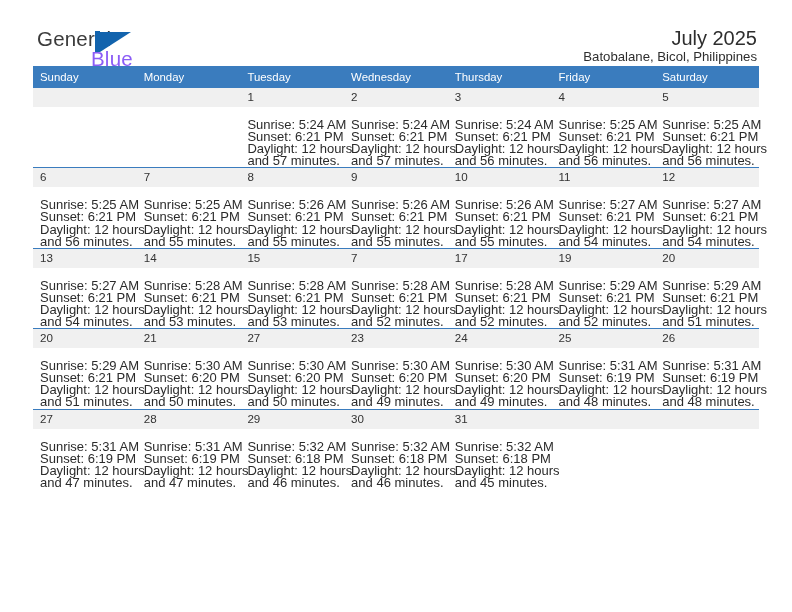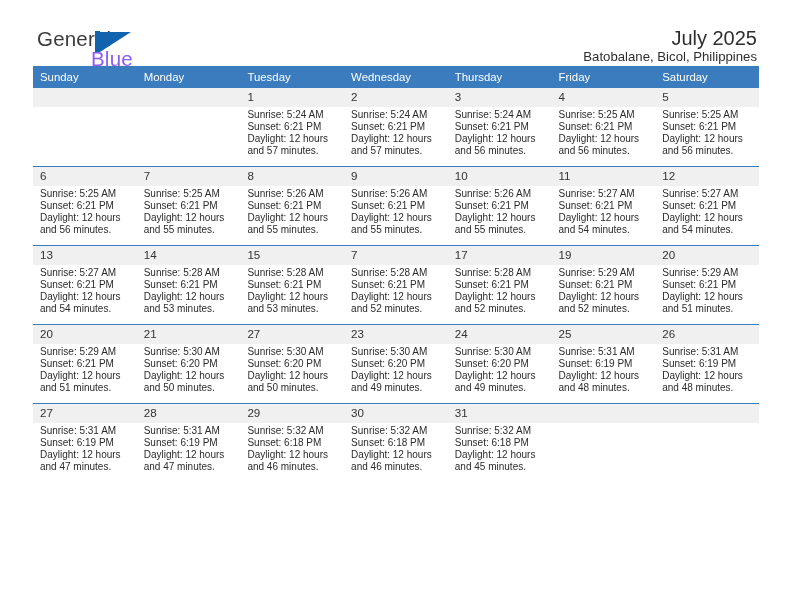--- a/index.html
+++ b/index.html
@@ -130,22 +130,22 @@
     font-size: 11.6px;
     color: #333333;
     padding: 3px 0 4px 7px;
     height: 12px;
     line-height: 12px;
   }
   .daycell.empty .daynum {
     background: #f0f0f0;
   }
   .info {
-    padding: 2px 6px 0 7px;
-    font-size: 10px;
+    padding: 12px 6px 0 7px;
+    font-size: 13px;
     line-height: 12.1px;
     color: #2b2b2b;
   }
   .info div { white-space: nowrap; }
 </style>
 </head>
 <body>
 
 <div class="page">
 

